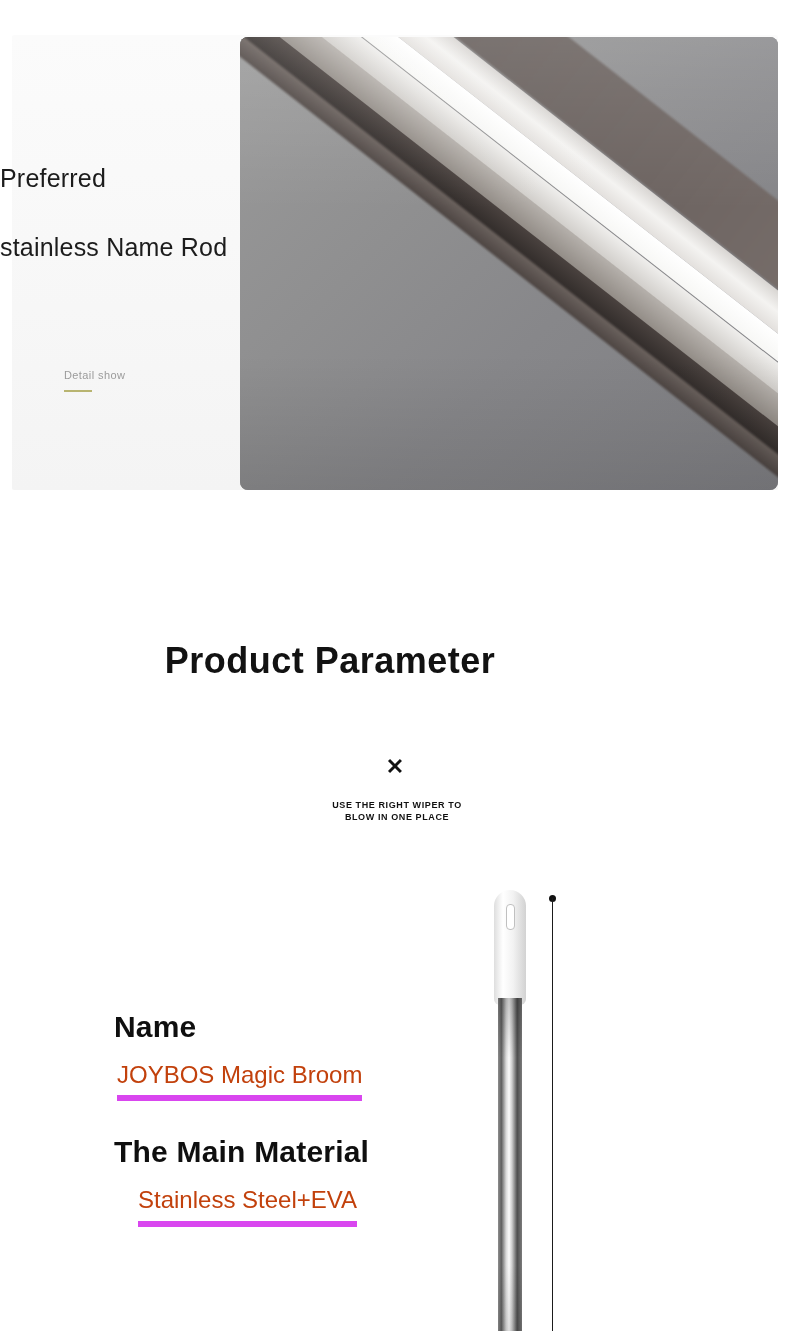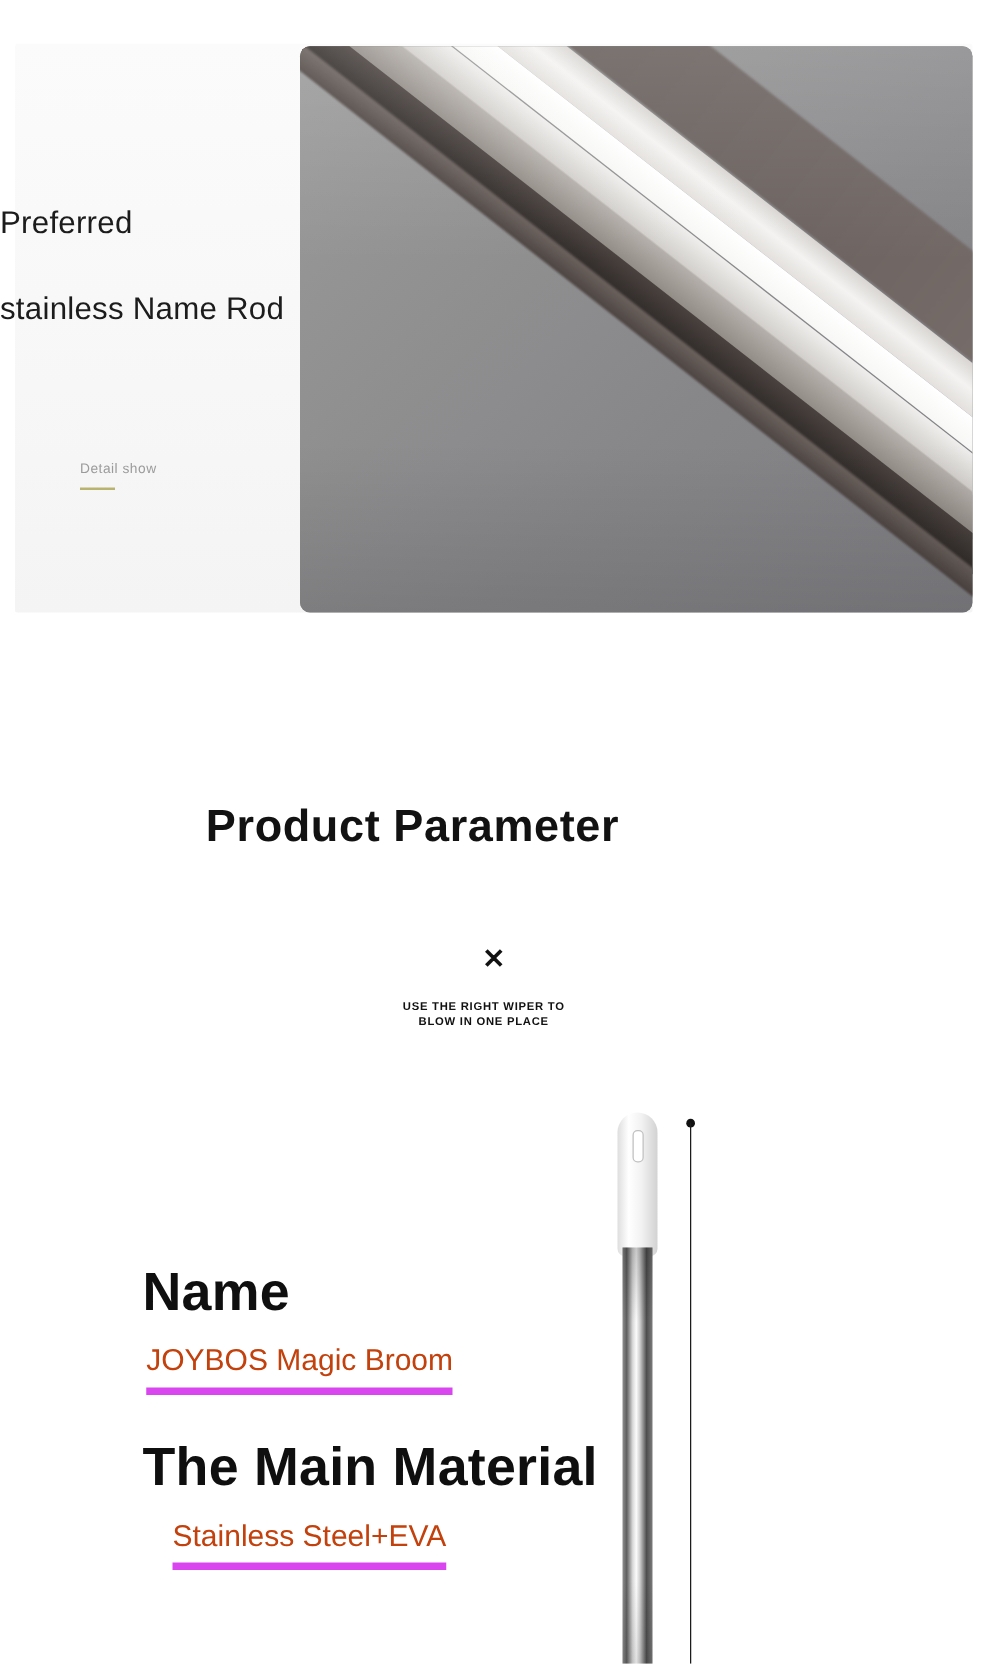--- a/index.html
+++ b/index.html
@@ -144,40 +144,40 @@
     top: 756px;
     width: 790px;
     text-align: center;
     font-size: 22px;
     font-weight: 700;
     color: #111;
     line-height: 1;
   }
   .note-text {
     position: absolute;
-    left: 2px;
+    left: 12px;
     top: 799px;
     width: 770px;
     text-align: center;
     font-size: 9px;
     font-weight: 700;
     line-height: 1.35;
     letter-spacing: 0.6px;
     color: #111;
   }
 
   
   .params {
     position: absolute;
     left: 114px;
     top: 1010px;
     width: 400px;
   }
   .param-label {
-    font-size: 43px;
+    font-size: 30px;
     font-weight: 700;
     color: #0f0f0f;
     line-height: 1.15;
     letter-spacing: 0.2px;
   }
   .param-label.indent { margin-left: 0; }
   .param-value {
     display: inline-block;
     font-size: 24px;
     font-weight: 400;

